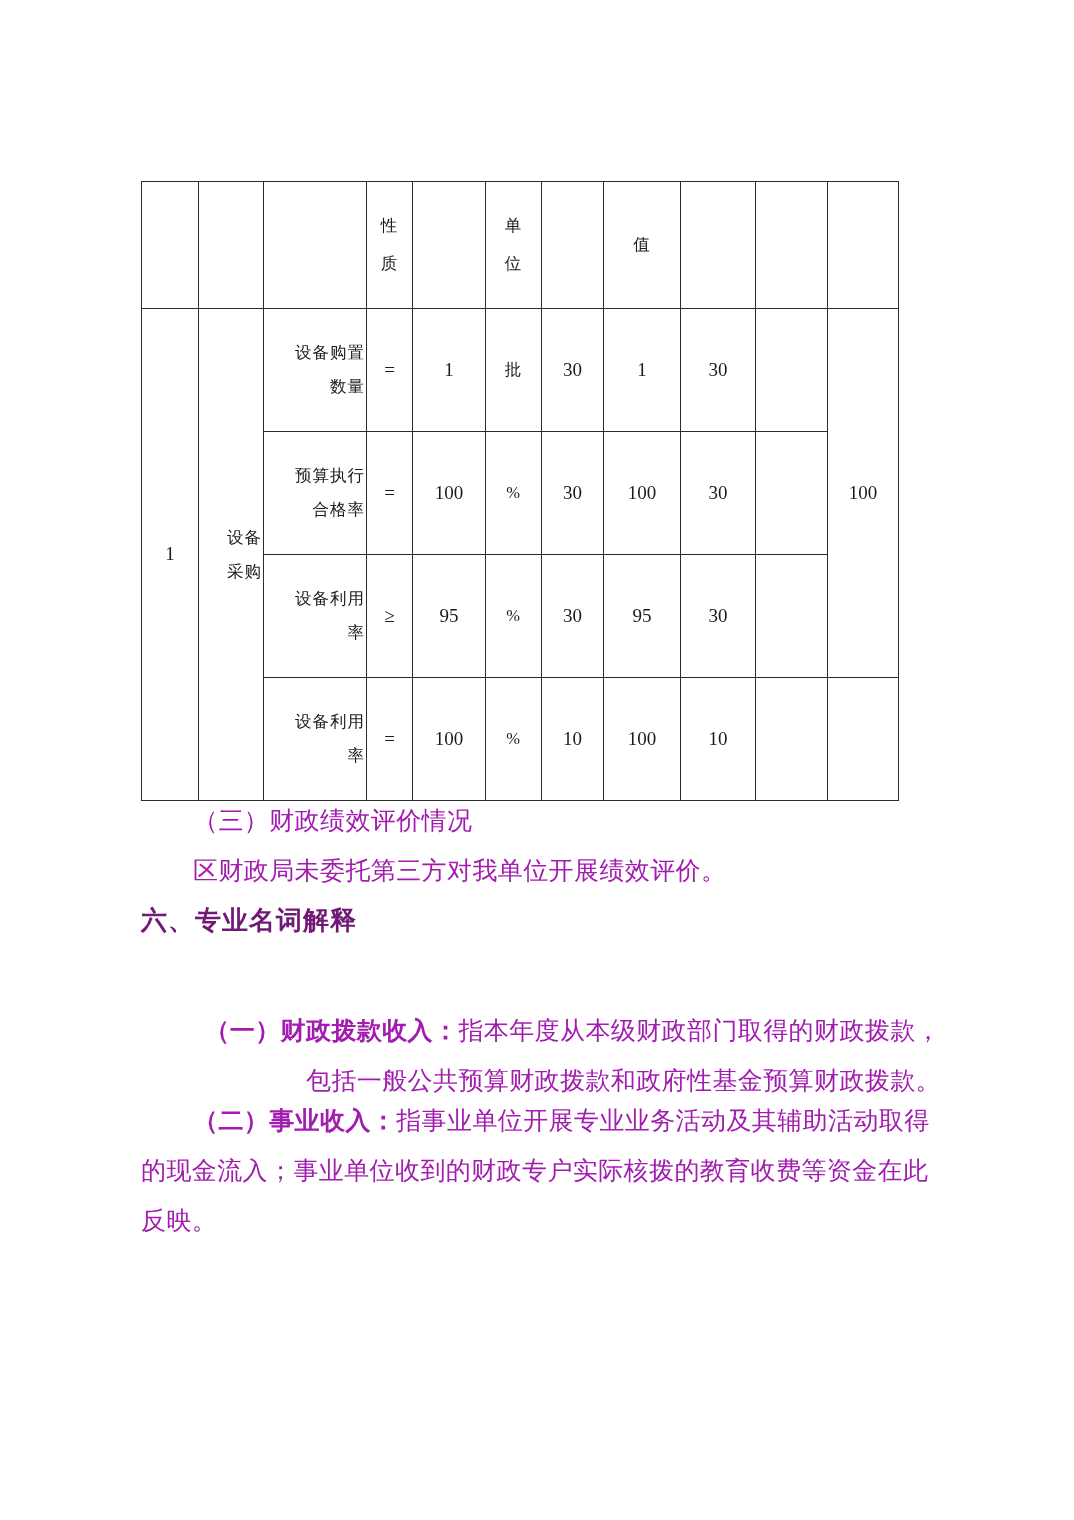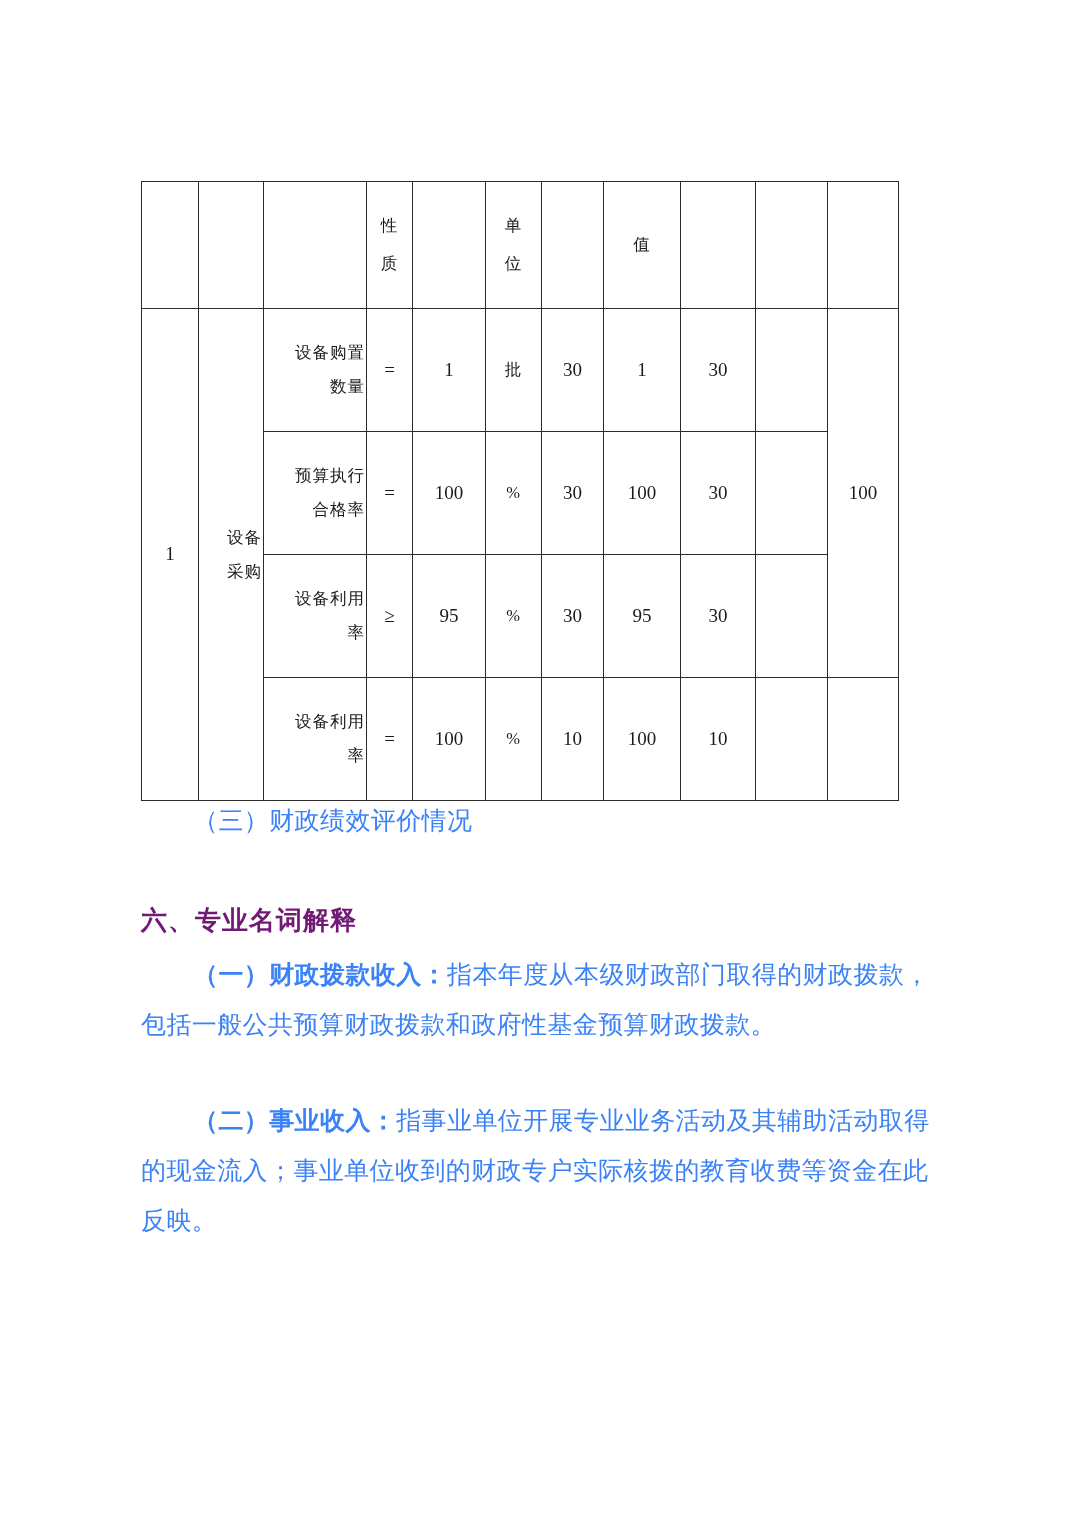--- a/index.html
+++ b/index.html
@@ -63,21 +63,21 @@
     line-height: 2.3;
     font-size: 16.5px;
   }
 
   
   .para {
     position: absolute;
     font-family: "Liberation Serif", "DejaVu Serif", serif;
     font-size: 25px;
     line-height: 50px;
-    color: #3b82f6;
+    color: #a21caf;
     letter-spacing: 0.4px;
     width: 800px;
     left: 141px;
   }
   .para .ind { display: inline-block; width: 52px; }
   .bold-run { font-weight: bold; }
   .heading {
     position: absolute;
     left: 141px;
     font-family: "Liberation Serif", "DejaVu Serif", serif;
@@ -191,21 +191,22 @@
       <td class="num">100</td>
       <td class="num">10</td>
       <td></td>
       <td></td>
     </tr>
   </tbody>
     </table>
 
   <div class="para" style="top:796px;"><span class="ind"></span><span>（三）财政绩效评价情况</span></div>
 
+  <div class="para" style="top:846px;"><span class="ind"></span><span>区财政局未委托第三方对我单位开展绩效评价。</span></div>
 
   <div class="heading" style="top:896px;"><span class="ind"></span><span>六、专业名词解释</span></div>
 
-  <div class="para" style="top:950px;"><span class="ind"></span><span class="bold-run">（一）财政拨款收入：</span><span>指本年度从本级财政部门取得的财政拨款，包括一般公共预算财政拨款和政府性基金预算财政拨款。</span></div>
+  <div class="para" style="top:1006px;text-align:right;"><span class="ind"></span><span class="bold-run">（一）财政拨款收入：</span><span>指本年度从本级财政部门取得的财政拨款，包括一般公共预算财政拨款和政府性基金预算财政拨款。</span></div>
 
   <div class="para" style="top:1096px;"><span class="ind"></span><span class="bold-run">（二）事业收入：</span><span>指事业单位开展专业业务活动及其辅助活动取得的现金流入；事业单位收到的财政专户实际核拨的教育收费等资金在此反映。</span></div>
 
 
 </div>
 
 </body></html>

